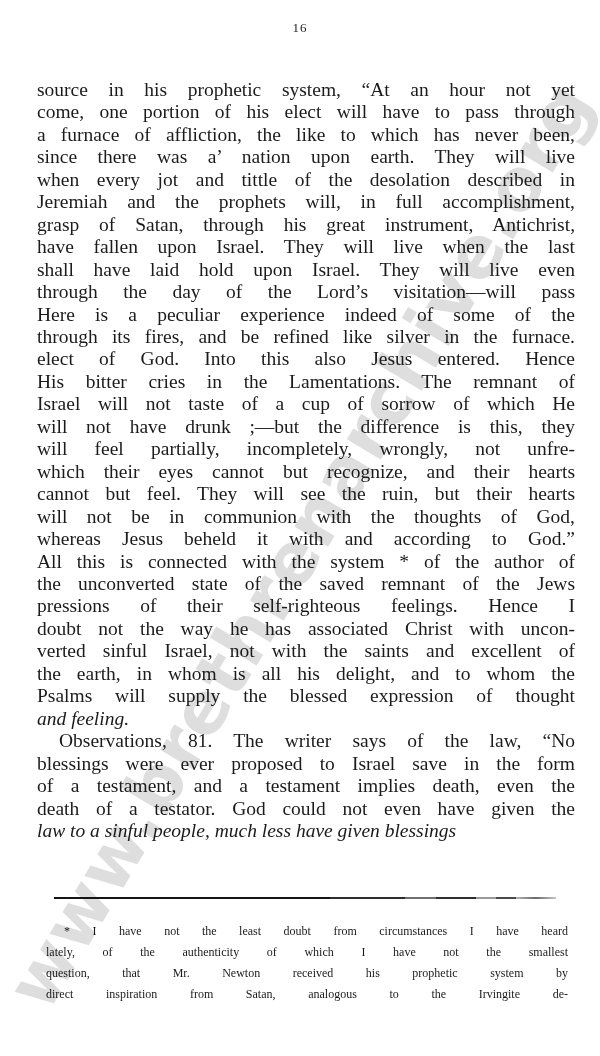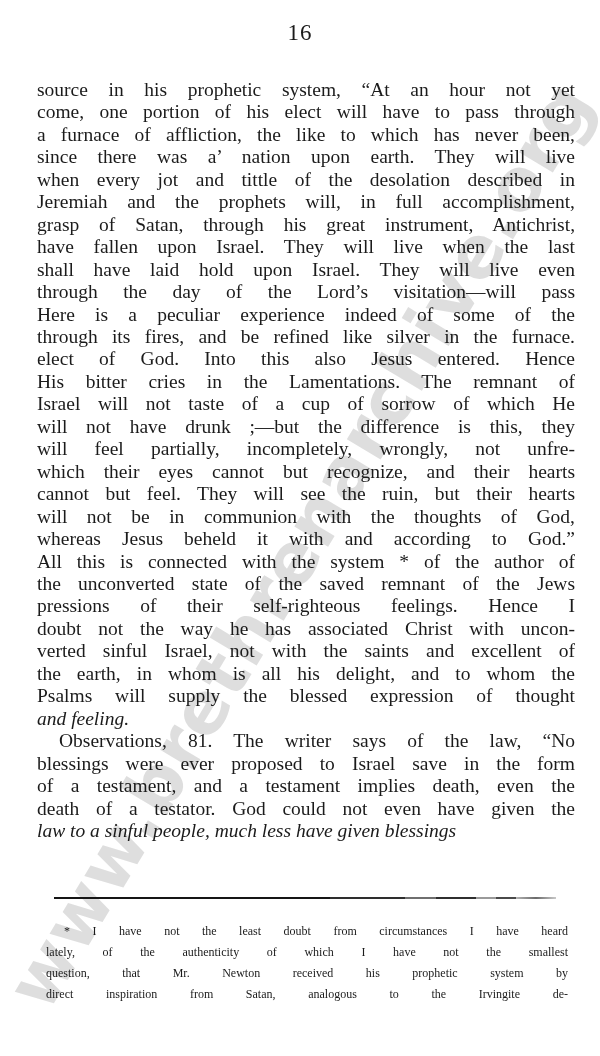--- a/index.html
+++ b/index.html
@@ -21,21 +21,21 @@
     letter-spacing:1px;
     color:rgba(168,168,168,0.38);
     white-space:nowrap;
     z-index:0;
     user-select:none;
   }
   .page-number{
     position:absolute;
     left:0;right:0;top:20px;
     text-align:center;
-    font-size:23px;
+    font-size:13px;
     letter-spacing:1px;
     z-index:1;
   }
   .body-text{
     position:absolute;
     left:37px;top:79px;
     width:538px;
     font-size:19.5px;
     line-height:22.45px;
     z-index:1;

